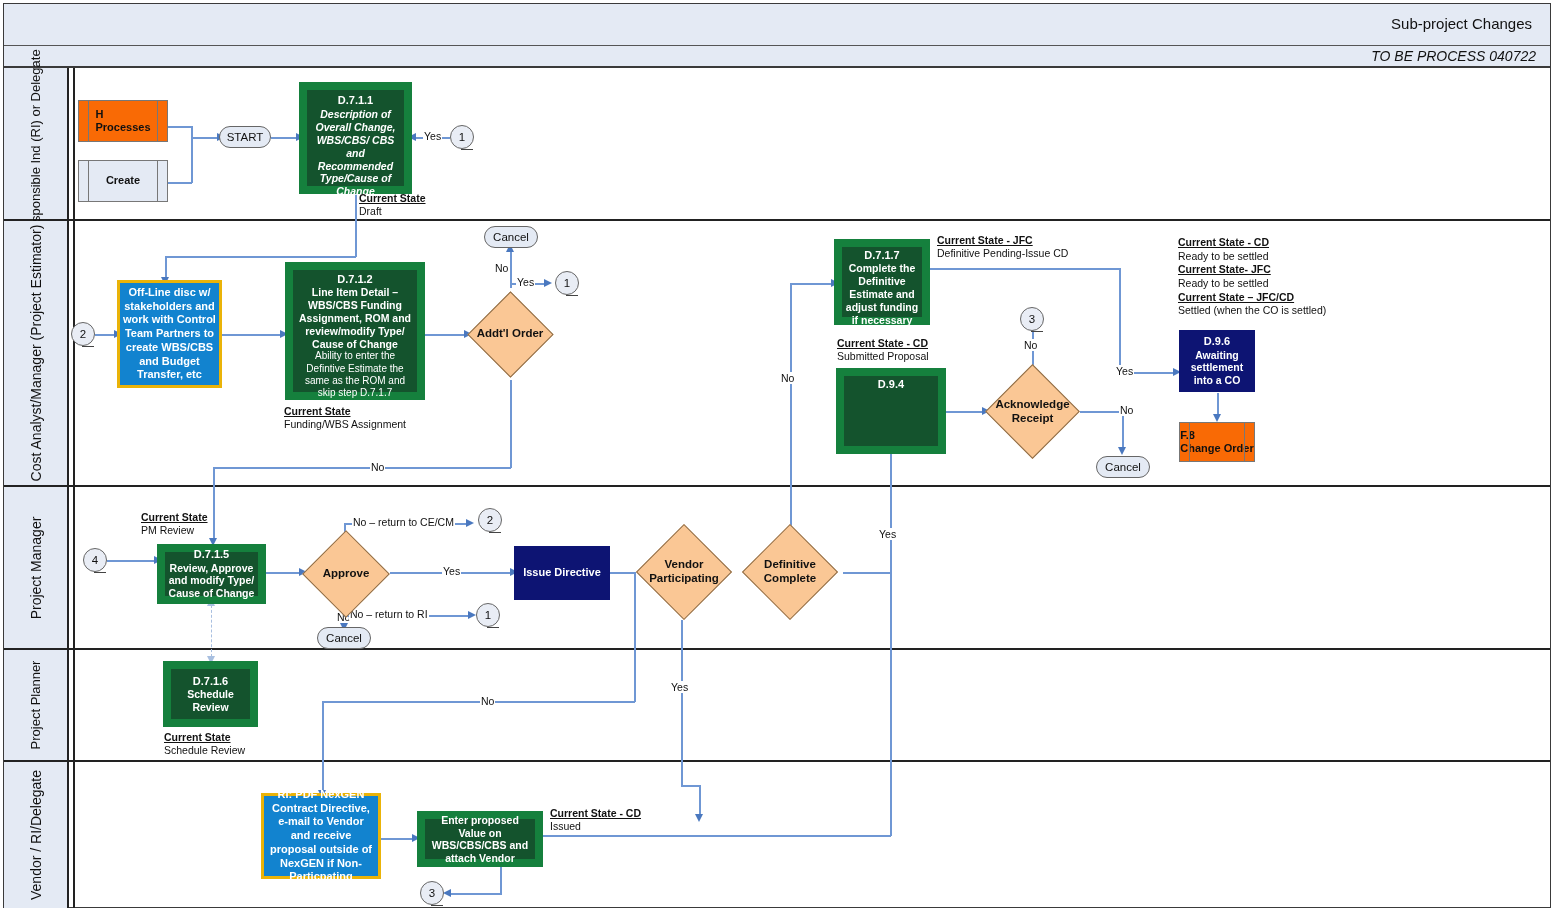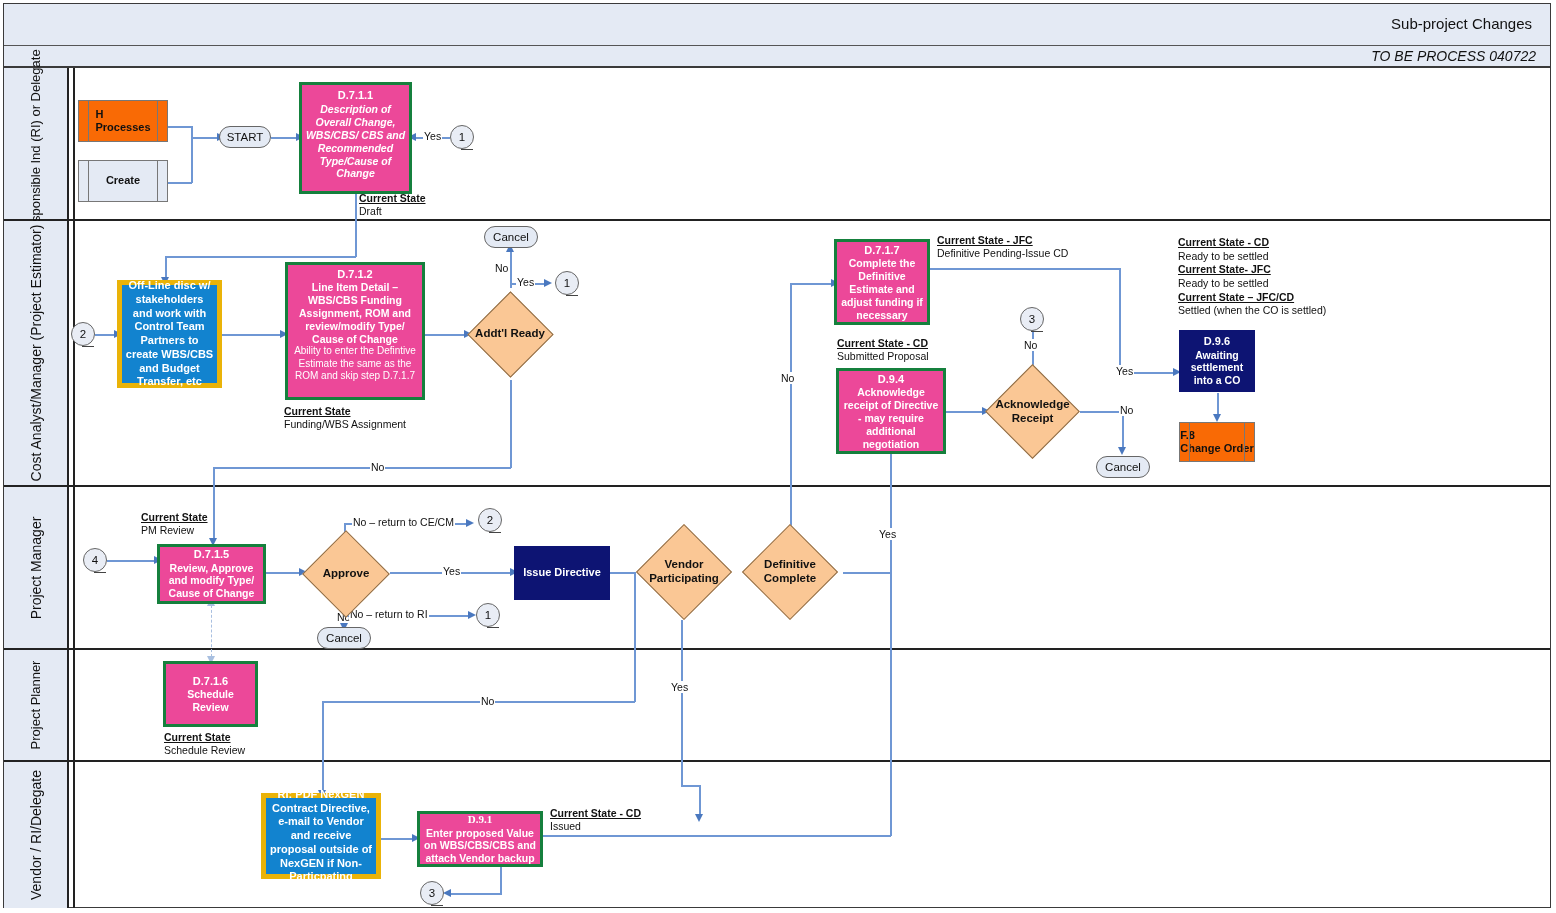--- a/index.html
+++ b/index.html
@@ -20,23 +20,23 @@
   
   .lane{position:absolute;left:4px;width:1546px;box-sizing:border-box;border-bottom:2px solid #222;}
   .lane-hdr{position:absolute;left:0;top:0;width:65px;height:100%;background:#e4eaf4;border-right:2px solid #222;box-sizing:border-box;}
   .lane-lbl{position:absolute;left:50%;top:50%;transform:translate(-50%,-50%) rotate(-90deg);white-space:nowrap;font-size:13px;color:#111;text-align:center;line-height:1.15;}
   .lane-body{position:absolute;left:65px;top:0;right:0;bottom:0;}
   .lane-inner{position:absolute;left:4px;top:0;right:0;bottom:0;border-left:2px solid #222;}
 
   
   .node{position:absolute;box-sizing:border-box;display:flex;align-items:center;justify-content:center;text-align:center;}
 
-  .proc-navy{background:#ec4899;color:#fff;border:3px solid #15803d;font-weight:bold;font-size:11px;line-height:1.22;padding:2px 3px;}
+  .proc-navy{background:#14532d;color:#fff;border:8px solid #15803d;font-weight:bold;font-size:11px;line-height:1.22;padding:2px 3px;}
   .proc-navy-plain{background:#0d1473;color:#fff;border:1px solid #0d1473;font-weight:bold;font-size:11px;line-height:1.22;padding:2px 3px;}
-  .proc-blue{background:#1283cf;color:#fff;border:5px solid #eab308;font-weight:bold;font-size:11px;line-height:1.25;padding:2px 3px;}
+  .proc-blue{background:#1283cf;color:#fff;border:3px solid #eab308;font-weight:bold;font-size:11px;line-height:1.25;padding:2px 3px;}
   .italicbox{font-style:italic;}
 
   
   .pdp{border:1px solid #777;display:flex;align-items:center;justify-content:center;font-size:11px;font-weight:bold;line-height:1.2;position:absolute;box-sizing:border-box;}
   .pdp::before,.pdp::after{content:"";position:absolute;top:0;bottom:0;width:1px;background:#777;}
   .pdp::before{left:9px;}
   .pdp::after{right:9px;}
   .pdp-orange{background:#f96a05;color:#111;border-color:#777;}
   .pdp-grey{background:#e4eaf4;color:#111;border-color:#777;}
 
@@ -286,21 +286,21 @@
     <div style="font-size:11px;">D.7.1.2</div>
     <div style="font-size:10.5px;">Line Item Detail – WBS/CBS Funding Assignment, ROM and review/modify Type/ Cause of Change</div>
     <div style="font-size:10px;font-weight:normal;">Ability to enter the Defintive Estimate the same as the ROM and skip step D.7.1.7</div>
   </div>
   <div class="ann" style="left:284px;top:405px;">
     <u>Current State</u><br>
     <span>Funding/WBS Assignment</span>
   </div>
   <div class="dia" style="left:467px;top:291px;width:86px;height:86px;">
     <div class="dshape" style="left:12.6px;top:12.6px;width:61px;height:61px;"></div>
-    <div class="dtext">Addt'l Ready</div>
+    <div class="dtext">Addt'l Order</div>
   </div>
   <div class="term" style="left:484px;top:226px;width:54px;height:22px;">
     <span>Cancel</span>
   </div>
   <div class="conn" style="left:555px;top:271px;">
     <span>1</span>
   </div>
 
   <div class="node proc-navy" style="left:834px;top:239px;width:96px;height:86px;flex-direction:column;justify-content:flex-start;padding-top:2px;">
     <div style="font-size:11px;">D.7.1.7</div>
@@ -309,21 +309,20 @@
   <div class="ann" style="left:937px;top:234px;">
     <u>Current State - JFC</u><br>
     <span>Definitive Pending-Issue CD</span>
   </div>
   <div class="ann" style="left:837px;top:337px;">
     <u>Current State - CD</u><br>
     <span>Submitted Proposal</span>
   </div>
   <div class="node proc-navy" style="left:836px;top:368px;width:110px;height:86px;flex-direction:column;justify-content:flex-start;padding-top:2px;">
     <div style="font-size:11px;">D.9.4</div>
-    <div style="font-size:10.5px;">Acknowledge receipt of Directive - may require additional negotiation</div>
   </div>
   <div class="dia" style="left:985px;top:364px;width:95px;height:95px;">
     <div class="dshape" style="left:13.9px;top:13.9px;width:67px;height:67px;"></div>
     <div class="dtext">Acknowledge Receipt</div>
   </div>
   <div class="conn" style="left:1020px;top:307px;">
     <span>3</span>
   </div>
   <div class="term" style="left:1096px;top:456px;width:54px;height:22px;">
     <span>Cancel</span>

